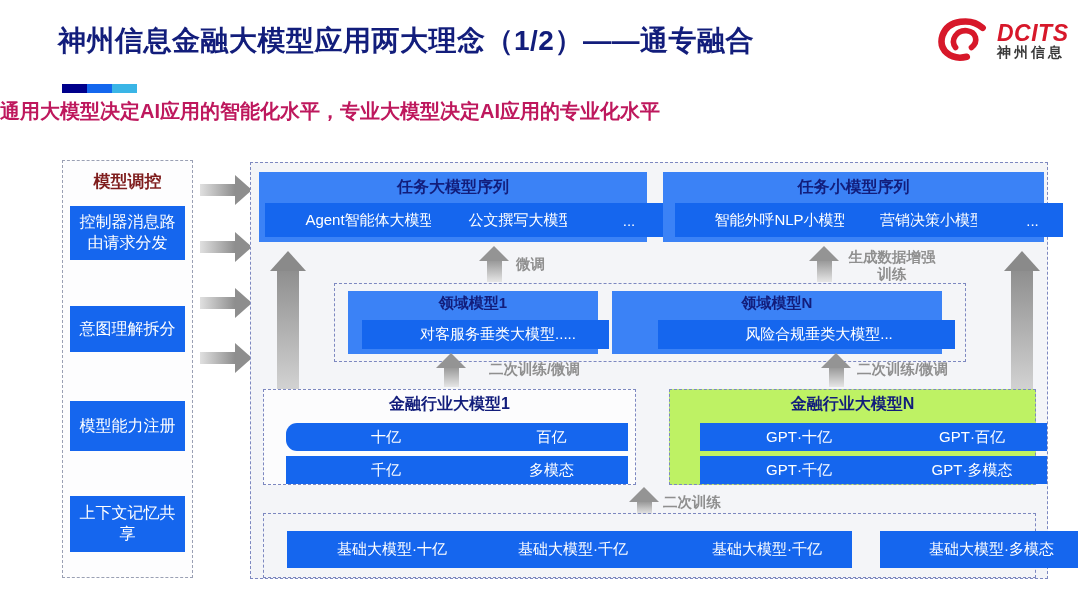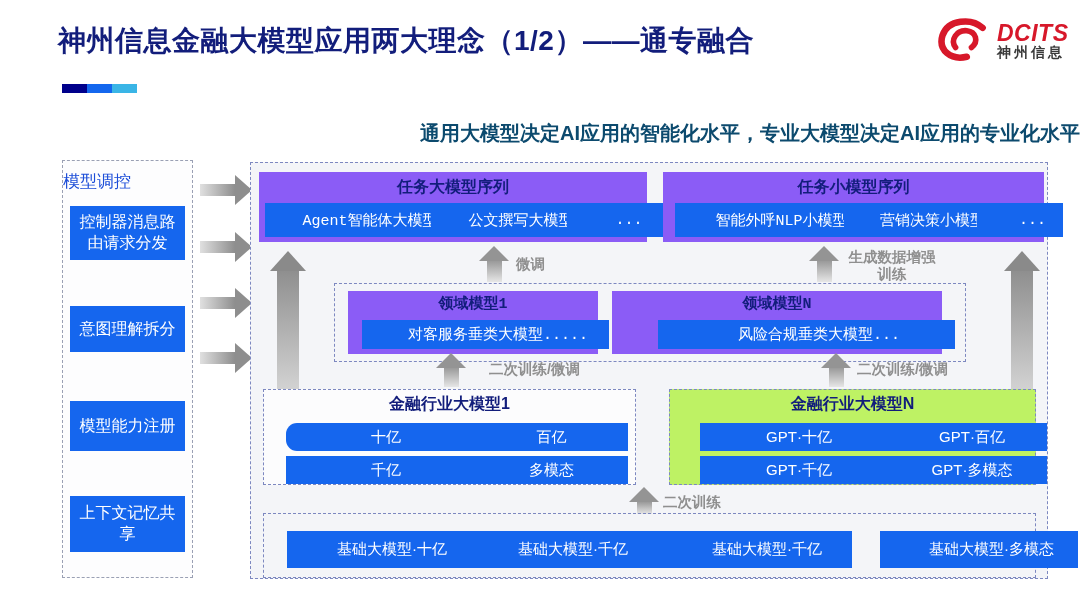--- a/index.html
+++ b/index.html
@@ -4,31 +4,31 @@
 <style>
   html,body{margin:0;padding:0;background:#ffffff;}
   .slide{position:relative;width:1080px;height:608px;background:#ffffff;overflow:hidden;
          font-family:"Liberation Sans", sans-serif;}
 
   
   .page-title{position:absolute;left:58px;top:22px;font-size:28px;font-weight:bold;
               color:#121D7B;letter-spacing:0.5px;white-space:nowrap;}
   .accent-bar{position:absolute;left:62px;top:84px;display:flex;height:9px;}
   .accent-bar i{display:block;width:25px;height:9px;}
-  .subtitle{position:absolute;left:0;top:98px;width:1080px;text-align:right;
-            font-size:20px;font-weight:bold;color:#0c4a6e;margin-top:22px;}
+  .subtitle{position:absolute;left:0;top:98px;width:1080px;text-align:left;
+            font-size:20px;font-weight:bold;color:#be185d;}
   .logo{position:absolute;left:936px;top:16px;display:flex;align-items:center;gap:5px;}
   .logo-txt{display:flex;flex-direction:column;line-height:1.05;}
   .logo-name{font-size:23px;font-weight:bold;font-style:italic;color:#D7182A;letter-spacing:0.5px;}
   .logo-sub{font-size:14px;color:#3a3a3a;letter-spacing:3px;font-weight:bold;}
 
   
   .sidebar{position:absolute;left:62px;top:160px;width:131px;height:418px;
            border:1px dashed #9aa0b4;box-sizing:border-box;background:#fdfdfe;}
-  .sidebar-title{margin-top:9px;text-align:left;font-size:17px;font-weight:normal;color:#1d4ed8;}
+  .sidebar-title{margin-top:9px;text-align:center;font-size:17px;font-weight:bold;color:#7f1d1d;}
   .side-item{position:absolute;left:7px;width:115px;background:#1566EE;color:#fff;
              display:flex;align-items:center;justify-content:center;text-align:center;
              font-size:16px;line-height:1.3;padding:0 3px;box-sizing:border-box;}
 
   
   .h-arrow{position:absolute;left:200px;width:52px;height:30px;}
   .h-arrow .sh{position:absolute;left:0;top:9px;width:35px;height:12px;
                background:linear-gradient(to right,#e0e0e0,#8e8e8e);}
   .h-arrow .hd{position:absolute;left:35px;top:0;width:0;height:0;
                border-top:15px solid transparent;border-bottom:15px solid transparent;
@@ -43,21 +43,21 @@
   .v-long .hd{width:0;height:0;margin:0 auto;
               border-left:18px solid transparent;border-right:18px solid transparent;
               border-bottom:20px solid #8a8a8a;}
   .v-long .sh{width:22px;margin:0 auto;height:205px;
               background:linear-gradient(to bottom,#8f8f8f,#cfcfcf 55%,rgba(244,245,248,0));}
   .flow-label{position:absolute;color:#8f8f8f;font-weight:bold;font-size:14.5px;line-height:1.15;}
 
   
   .main{position:absolute;left:250px;top:162px;width:798px;height:417px;
         background:#f4f5f8;border:1px dashed #7d88c0;box-sizing:border-box;}
-  .card{position:absolute;background:#8b5cf6;font-family:Liberation Mono, monospace;}
+  .card{position:absolute;background:#3b82f6;}
   .card-title{text-align:center;font-weight:bold;color:#121D7B;}
   .bluebox{position:absolute;background:#1566EE;color:#ffffff;display:flex;align-items:center;
            justify-content:center;text-align:center;font-size:15px;white-space:nowrap;padding-left:25px;}
   .dashed-box{position:absolute;border:1px dashed #7d88c0;box-sizing:border-box;}
 </style>
 </head>
 <body>
 
 <div class="slide">
 

